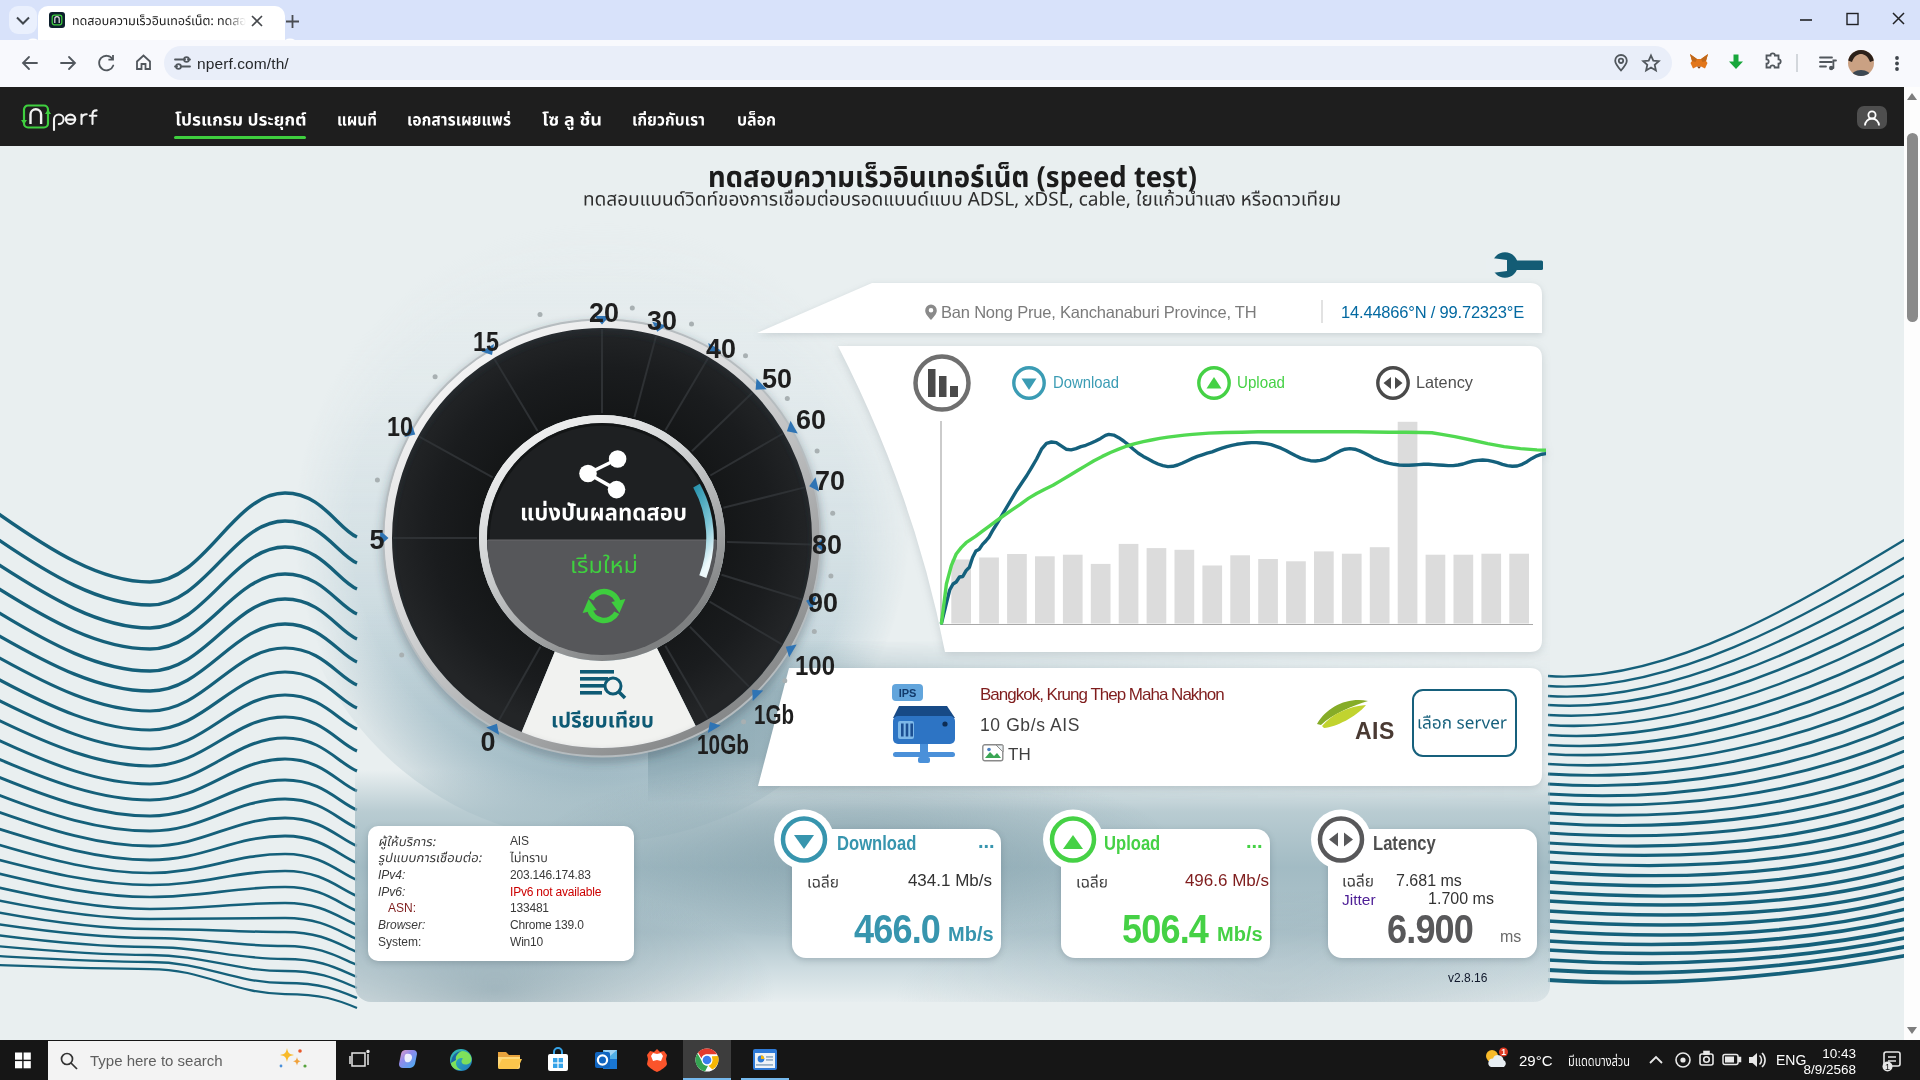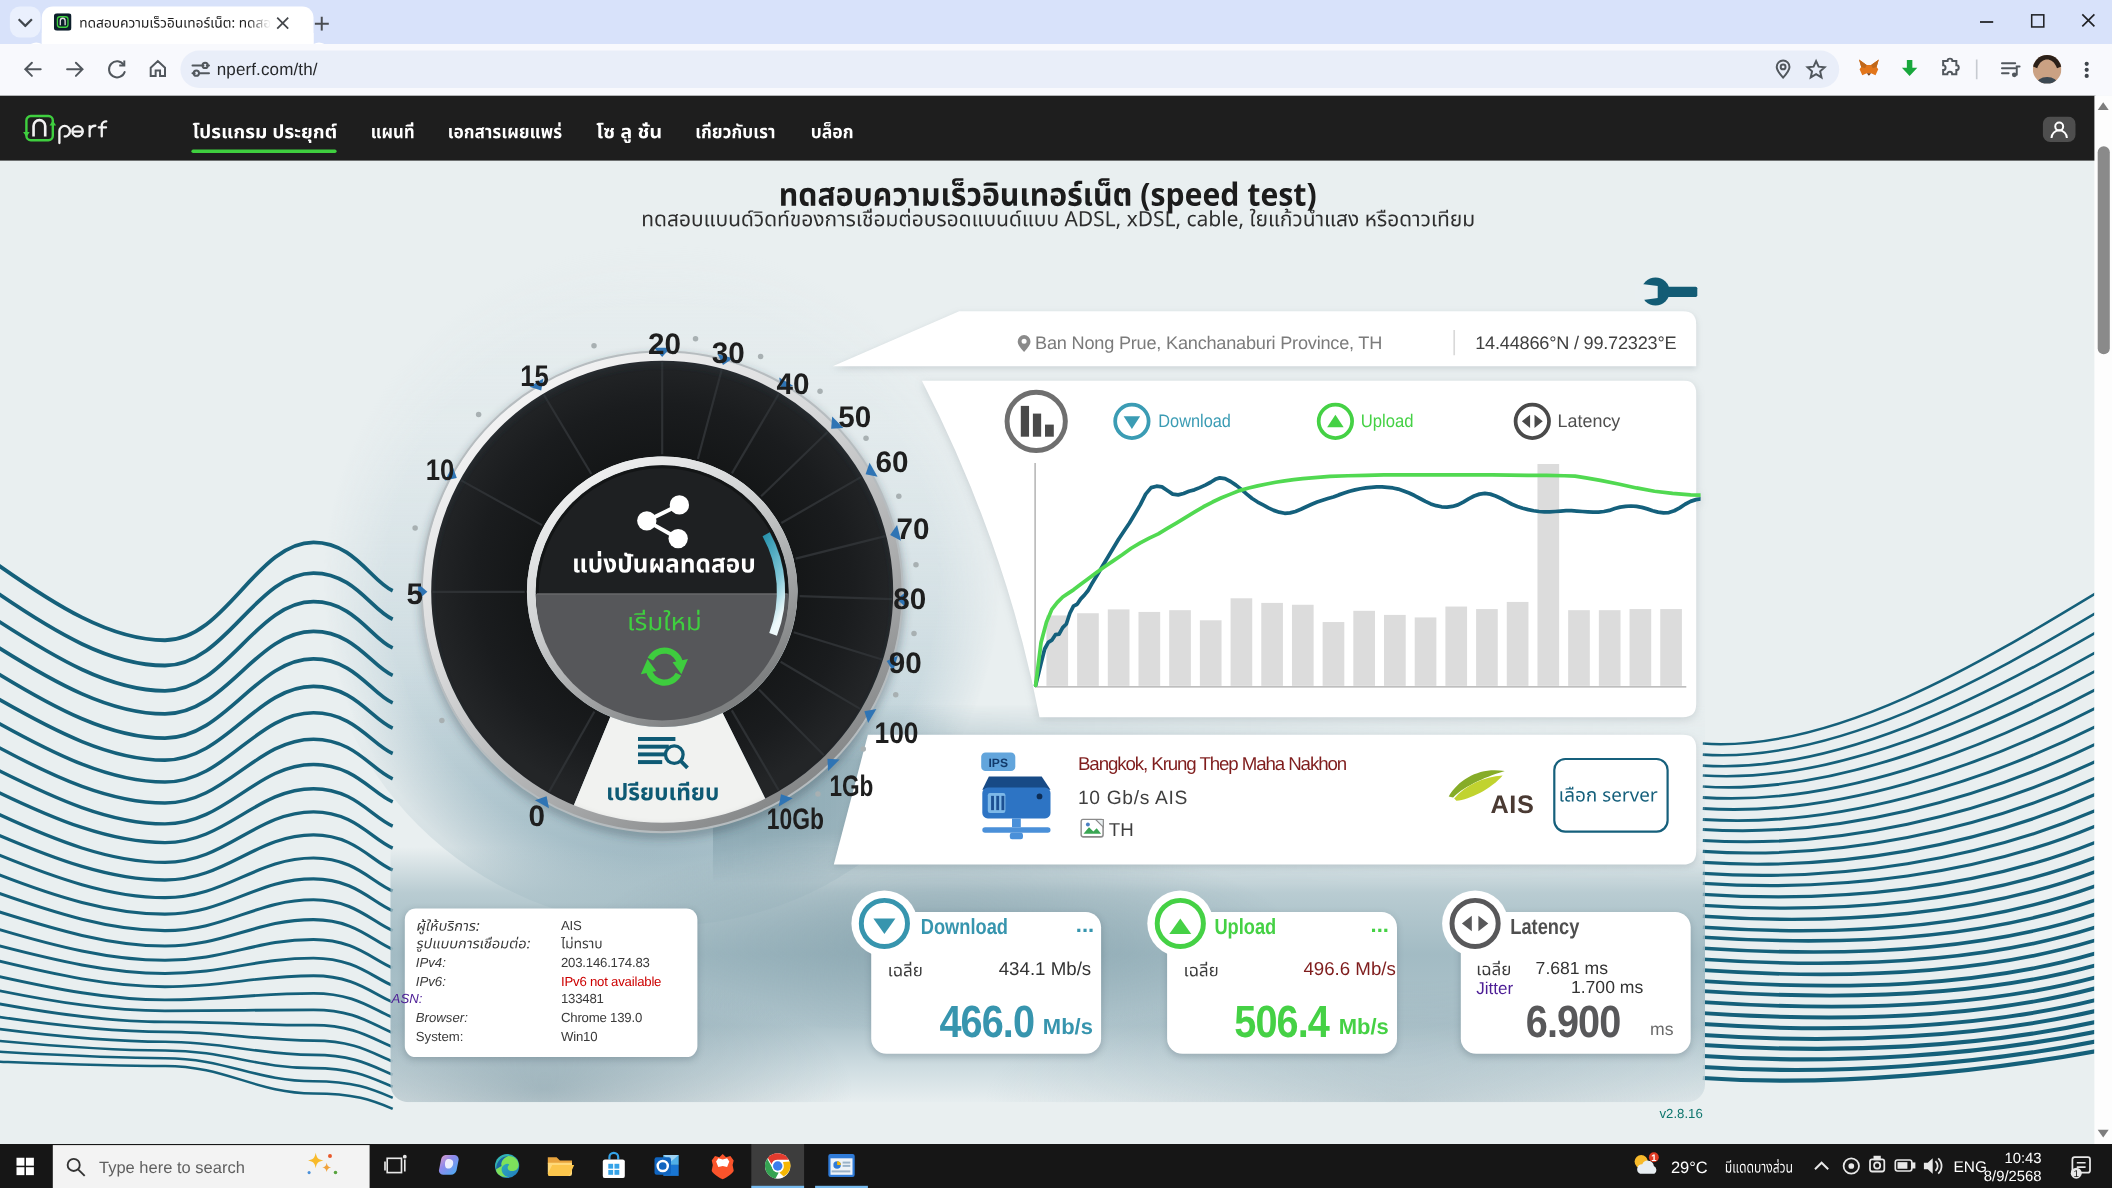--- a/index.html
+++ b/index.html
@@ -231,21 +231,21 @@
     <circle cx="19" cy="17" r="12.8" fill="#135c75"></circle>
     <path d="M-2,9 L21,12 L21,23 L-2,26 Z" fill="#e9eff1"></path>
     <rect x="25" y="12.6" width="32" height="9.4" rx="1.5" fill="#135c75"></rect>
   </svg>
 <svg class="abs" style="left:753px;top:280px;filter:drop-shadow(0 2px 3px rgba(60,80,90,0.18))" width="792" height="56">
     <path d="M119,3 H777 Q789,3 789,15 V53 H4 Z" fill="#fff"></path>
     <path d="M178,40 C174,35.6 172.2,33 172.2,30.4 a5.8,5.8 0 1 1 11.6,0 C183.8,33 182,35.6 178,40 Z M178,32.6 a2.3,2.3 0 1 0 0,-4.6 a2.3,2.3 0 0 0 0,4.6 Z" fill="#8a8a8a"></path>
     <line x1="569" y1="20" x2="569" y2="43" stroke="#d9d9d9" stroke-width="1.5"></line>
   </svg>
 <div class="abs" style="left:941px;top:303px;font-size:16.5px;color:#7b7b7b;letter-spacing:-0.2px">Ban Nong Prue, Kanchanaburi Province, TH</div>
-<div class="abs" style="left:1330px;top:303px;width:194px;text-align:right;font-size:16.5px;color:#404040;letter-spacing:-0.2px">14.44866°N / 99.72323°E</div>
+<div class="abs" style="left:1330px;top:303px;width:194px;text-align:right;font-size:16.5px;color:#0369a1;letter-spacing:-0.2px">14.44866°N / 99.72323°E</div>
 <svg style="position:absolute;left:830px;top:346px;filter:drop-shadow(0 2px 4px rgba(60,80,90,0.18))" width="716" height="308">
     <path d="M8,0 H700 Q712,0 712,12 V294 Q712,306 700,306 H115 Q85,150 8,0 Z" fill="#fff"></path>
     <circle cx="112" cy="37" r="26.5" fill="none" stroke="#6f6f6f" stroke-width="4.5"></circle>
     <rect x="98" y="23" width="7.5" height="28" fill="#4a4a4a"></rect>
     <rect x="109" y="30" width="7.5" height="21" fill="#4a4a4a"></rect>
     <rect x="120" y="40" width="8" height="11" fill="#4a4a4a"></rect>
     <circle cx="199" cy="37" r="15.2" fill="none" stroke="#3b9cb4" stroke-width="3.4"></circle>
     <path d="M191.5,32.5 h15 l-7.5,11.5 Z" fill="#3b9cb4"></path>
     <text x="223" y="42" font-size="16.5" fill="#3b9cb4" font-family="Liberation Sans" textLength="66" lengthAdjust="spacingAndGlyphs">Download</text>
     <circle cx="384" cy="37" r="15.2" fill="none" stroke="#45d145" stroke-width="3.4"></circle>
@@ -440,21 +440,21 @@
   </svg>
 <div class="abs" style="left:368px;top:826px;width:266px;height:135px;background:#fff;border-radius:10px;box-shadow:0 2px 6px rgba(60,80,90,0.25)"></div>
 <svg style="position:absolute;left:376px;top:827.9px;overflow:visible" width="63" height="24">
     <path transform="translate(2,18.1) scale(1.0507,1) skewX(-10)" fill="#3a3a3a" d="M1.1 0V-5.6Q1.1 -6.2 1.3 -6.5Q1.5 -6.8 1.8 -6.9Q2.2 -7 2.6 -7Q2.7 -7 2.9 -6.9Q3.1 -6.9 3.3 -6.8L3.2 -6Q3 -6 2.9 -6Q2.8 -6.1 2.7 -6.1Q2.4 -6.1 2.3 -5.9Q2.2 -5.8 2.2 -5.5V-3.6Q2.2 -3.2 2.2 -2.7Q2.1 -2.3 2.1 -1.7H2.2Q2.4 -2.3 2.6 -2.7Q2.8 -3 3 -3.4L3.7 -4.5H4.4L5.1 -3.4Q5.2 -3 5.4 -2.8Q5.6 -2.5 5.7 -2.2Q5.8 -2 5.9 -1.7H6Q5.9 -2.3 5.9 -2.7Q5.9 -3.2 5.9 -3.6V-6.9H7V0H6L4.1 -3.3H4L2.1 0Z M5.4 3.3Q4.6 3.3 4.1 3Q3.7 2.7 3.7 2.1V1.9Q3.7 1.7 3.6 1.6Q3.5 1.6 3.3 1.6L3.2 0.9Q3.4 0.8 3.6 0.8Q3.8 0.8 3.8 0.8Q4.3 0.8 4.5 1Q4.7 1.2 4.7 1.6V2Q4.7 2.2 4.8 2.4Q5 2.6 5.3 2.6Q5.7 2.6 5.9 2.4Q6 2.2 6 2V0.8H7V2.1Q7 2.7 6.6 3Q6.2 3.3 5.4 3.3Z M3.5 -7.9V-8.5Q3.7 -8.5 4 -8.6Q4.3 -8.7 4.4 -8.9Q4.6 -9 4.6 -9.3Q4.6 -9.4 4.5 -9.5Q4.4 -9.6 4.2 -9.6Q4.1 -9.6 4 -9.6Q3.8 -9.5 3.7 -9.5L3.5 -10.2Q3.7 -10.4 4.1 -10.4Q4.4 -10.5 4.5 -10.5Q5 -10.5 5.3 -10.2Q5.6 -10 5.6 -9.5Q5.6 -9.2 5.4 -8.9Q5.2 -8.7 5 -8.5L4.9 -8.8H7.4V-7.9Z M10.6 0.1Q10.2 0.1 9.9 0Q9.6 -0.1 9.4 -0.4Q9.2 -0.7 9.2 -1.2V-6.1Q9.2 -6.4 9.2 -6.6Q9.3 -6.9 9.4 -7.1Q9.6 -7.3 9.8 -7.6Q10.2 -8 10.3 -8.2Q10.5 -8.5 10.5 -8.8Q10.5 -9.2 10.2 -9.3Q10 -9.5 9.6 -9.5Q9.2 -9.5 8.9 -9.4Q8.5 -9.3 8.3 -9.2V-10.1Q8.5 -10.2 8.9 -10.3Q9.2 -10.4 9.7 -10.4Q10.5 -10.4 11 -10.1Q11.6 -9.7 11.6 -8.9Q11.6 -8.4 11.4 -8.1Q11.2 -7.7 10.9 -7.4Q10.7 -7.1 10.6 -6.9Q10.4 -6.7 10.4 -6.6Q10.3 -6.4 10.3 -6.1V-1.3Q10.3 -1 10.4 -0.9Q10.5 -0.8 10.8 -0.8Q10.9 -0.8 11.1 -0.8Q11.2 -0.8 11.3 -0.9L11.4 -0.1Q11.2 0.1 11 0.1Q10.8 0.1 10.6 0.1Z M12.8 0V-6.9H13.9V-3.9H14L16.8 -6.9H18.1V-6.8L13.9 -2.6V0ZM17.1 0V-2.4Q17.1 -3.2 16.6 -3.6Q16.2 -4 15.1 -4L15.8 -4.8Q16.6 -4.8 17.1 -4.5Q17.6 -4.2 17.9 -3.7Q18.2 -3.2 18.2 -2.4V0Z M14.4 -7.9V-8.5Q14.7 -8.5 15 -8.6Q15.2 -8.7 15.4 -8.9Q15.6 -9 15.6 -9.3Q15.6 -9.4 15.5 -9.5Q15.4 -9.6 15.2 -9.6Q15.1 -9.6 14.9 -9.6Q14.8 -9.5 14.7 -9.5L14.4 -10.2Q14.7 -10.4 15 -10.4Q15.3 -10.5 15.5 -10.5Q16 -10.5 16.3 -10.2Q16.6 -10 16.6 -9.5Q16.6 -9.2 16.4 -8.9Q16.2 -8.7 16 -8.5L15.8 -8.8H18.3V-7.9Z M22.8 0.1Q21.3 0.1 20.7 -0.6Q20.1 -1.2 20.1 -2.5V-6.9H21.2V-2.5Q21.2 -1.6 21.6 -1.2Q22 -0.8 22.8 -0.8Q23.7 -0.8 24.1 -1.2Q24.5 -1.6 24.5 -2.5V-6.9H25.6V-2.5Q25.6 -1.2 24.9 -0.6Q24.3 0.1 22.8 0.1Z M29.5 0.1Q28.8 0.1 28.2 -0Q27.5 -0.2 27.1 -0.4L27.4 -1.3Q27.7 -1.2 28 -1.1Q28.4 -0.9 28.8 -0.9Q29.2 -0.8 29.6 -0.8Q30.2 -0.8 30.7 -1.1Q31.1 -1.3 31.1 -1.8Q31.1 -2.1 30.9 -2.3Q30.8 -2.5 30.5 -2.7Q30.1 -2.8 29.6 -3Q28.8 -3.2 28.3 -3.5Q27.8 -3.8 27.5 -4.2Q27.2 -4.6 27.2 -5.2Q27.2 -5.7 27.5 -6.1Q27.8 -6.5 28.3 -6.7Q28.9 -7 29.9 -7Q30.5 -7 31 -6.9Q31.5 -6.8 31.8 -6.6V-5.6Q31.6 -5.7 31.3 -5.8Q31 -5.9 30.6 -6Q30.2 -6.1 29.8 -6.1Q29 -6.1 28.6 -5.8Q28.3 -5.6 28.3 -5.2Q28.3 -5 28.5 -4.8Q28.6 -4.6 29 -4.4Q29.4 -4.2 30 -4Q30.6 -3.8 31.1 -3.5Q31.6 -3.3 31.9 -2.9Q32.2 -2.5 32.2 -1.9Q32.2 -1.4 32 -0.9Q31.7 -0.4 31.1 -0.2Q30.5 0.1 29.5 0.1Z M26.3 -7.9V-8.4L27.2 -8.8H31.6V-7.9Z M33.7 0V-2.4Q33.7 -3.2 34 -3.5Q34.4 -3.9 34.9 -4L34.9 -4L33.5 -4.6V-5Q33.5 -5.5 33.9 -6Q34.2 -6.4 34.8 -6.7Q35.5 -7 36.3 -7Q37.1 -7 37.8 -6.7Q38.4 -6.5 38.8 -6Q39.2 -5.5 39.2 -4.6V0H38.1V-4.5Q38.1 -5.3 37.6 -5.7Q37.1 -6.1 36.3 -6.1Q35.6 -6.1 35.1 -5.7Q34.7 -5.4 34.7 -4.9L36 -4.2L35.9 -3.7Q35.5 -3.7 35.1 -3.3Q34.8 -3 34.8 -2.4V0Z M43.2 0V-4.9Q43.2 -5.5 42.9 -5.8Q42.6 -6.1 41.9 -6.1Q41.5 -6.1 41.1 -5.9Q40.7 -5.8 40.3 -5.6V-6.6Q40.6 -6.7 41 -6.9Q41.5 -7 42.1 -7Q42.8 -7 43.3 -6.8Q43.7 -6.6 44 -6.2Q44.3 -5.7 44.3 -5V0Z M48.2 0.1Q47.5 0.1 46.8 -0Q46.2 -0.2 45.8 -0.4L46.1 -1.3Q46.4 -1.2 46.7 -1.1Q47 -0.9 47.4 -0.9Q47.8 -0.8 48.2 -0.8Q48.9 -0.8 49.3 -1.1Q49.8 -1.3 49.8 -1.8Q49.8 -2.1 49.6 -2.3Q49.5 -2.5 49.1 -2.7Q48.8 -2.8 48.3 -3Q47.5 -3.2 47 -3.5Q46.4 -3.8 46.1 -4.2Q45.9 -4.6 45.9 -5.2Q45.9 -5.7 46.1 -6.1Q46.4 -6.5 47 -6.7Q47.6 -7 48.5 -7Q49.1 -7 49.7 -6.9Q50.2 -6.8 50.5 -6.6V-5.6Q50.3 -5.7 50 -5.8Q49.7 -5.9 49.3 -6Q48.9 -6.1 48.5 -6.1Q47.7 -6.1 47.3 -5.8Q47 -5.6 47 -5.2Q47 -5 47.1 -4.8Q47.3 -4.6 47.7 -4.4Q48.1 -4.2 48.7 -4Q49.3 -3.8 49.8 -3.5Q50.3 -3.3 50.6 -2.9Q50.9 -2.5 50.9 -1.9Q50.9 -1.4 50.6 -0.9Q50.4 -0.4 49.8 -0.2Q49.2 0.1 48.2 0.1Z M52.3 -0.7Q52.3 -1.1 52.5 -1.3Q52.7 -1.5 53 -1.5Q53.4 -1.5 53.6 -1.3Q53.8 -1.1 53.8 -0.7Q53.8 -0.2 53.6 -0Q53.4 0.2 53 0.2Q52.7 0.2 52.5 -0Q52.3 -0.2 52.3 -0.7ZM52.3 -6Q52.3 -6.5 52.5 -6.7Q52.7 -6.9 53 -6.9Q53.4 -6.9 53.6 -6.7Q53.8 -6.5 53.8 -6Q53.8 -5.6 53.6 -5.4Q53.4 -5.2 53 -5.2Q52.7 -5.2 52.5 -5.4Q52.3 -5.6 52.3 -6Z"></path>
   </svg>
 <svg style="position:absolute;left:376px;top:844.4px;overflow:visible" width="110" height="24">
     <path transform="translate(2,18.1) scale(1.0526,1) skewX(-10)" fill="#3a3a3a" d="M2.9 0.1Q2.2 0.1 1.6 -0Q0.9 -0.2 0.5 -0.4L0.8 -1.3Q1.1 -1.2 1.4 -1.1Q1.8 -0.9 2.2 -0.9Q2.6 -0.8 3 -0.8Q3.6 -0.8 4.1 -1.1Q4.5 -1.3 4.5 -1.8Q4.5 -2.1 4.3 -2.3Q4.2 -2.5 3.9 -2.7Q3.5 -2.8 3 -3Q2.2 -3.2 1.7 -3.5Q1.2 -3.8 0.9 -4.2Q0.6 -4.6 0.6 -5.2Q0.6 -5.7 0.9 -6.1Q1.2 -6.5 1.7 -6.7Q2.3 -7 3.3 -7Q3.9 -7 4.4 -6.9Q4.9 -6.8 5.2 -6.6V-5.6Q5 -5.7 4.7 -5.8Q4.4 -5.9 4 -6Q3.6 -6.1 3.2 -6.1Q2.4 -6.1 2 -5.8Q1.7 -5.6 1.7 -5.2Q1.7 -5 1.9 -4.8Q2 -4.6 2.4 -4.4Q2.8 -4.2 3.4 -4Q4 -3.8 4.5 -3.5Q5 -3.3 5.3 -2.9Q5.6 -2.5 5.6 -1.9Q5.6 -1.4 5.4 -0.9Q5.1 -0.4 4.5 -0.2Q3.9 0.1 2.9 0.1Z M3.4 3.3Q2.6 3.3 2.1 3Q1.7 2.7 1.7 2.1V1.9Q1.7 1.7 1.6 1.6Q1.5 1.6 1.3 1.6L1.2 0.9Q1.4 0.8 1.6 0.8Q1.8 0.8 1.9 0.8Q2.3 0.8 2.5 1Q2.7 1.2 2.7 1.6V2Q2.7 2.2 2.8 2.4Q3 2.6 3.4 2.6Q3.7 2.6 3.9 2.4Q4 2.2 4 2V0.8H5V2.1Q5 2.7 4.6 3Q4.2 3.3 3.4 3.3Z M9.9 0.1Q8.4 0.1 7.8 -0.6Q7.1 -1.2 7.1 -2.5V-6.9H8.2V-2.5Q8.2 -1.6 8.6 -1.2Q9 -0.8 9.9 -0.8Q10.7 -0.8 11.1 -1.2Q11.5 -1.6 11.5 -2.5V-9.3H12.6V-2.5Q12.6 -1.2 12 -0.6Q11.4 0.1 9.9 0.1Z M16.2 0.1Q15.9 0.1 15.6 0Q15.3 -0.1 15.1 -0.4Q14.9 -0.7 14.9 -1.2V-6.9H16V-1.3Q16 -1 16.1 -0.9Q16.2 -0.8 16.5 -0.8Q16.6 -0.8 16.7 -0.8Q16.9 -0.8 17 -0.9L17.1 -0.1Q16.9 0.1 16.7 0.1Q16.4 0.1 16.2 0.1ZM19.6 0.1Q19.3 0.1 19 0Q18.7 -0.1 18.5 -0.4Q18.3 -0.7 18.3 -1.2V-6.9H19.4V-1.3Q19.4 -1 19.5 -0.9Q19.6 -0.8 19.9 -0.8Q20 -0.8 20.2 -0.8Q20.3 -0.8 20.4 -0.9L20.5 -0.1Q20.3 0.1 20.1 0.1Q19.9 0.1 19.6 0.1Z M24.5 0.1Q23.1 0.1 22.4 -0.6Q21.8 -1.2 21.8 -2.5V-6.9H22.9V-2.5Q22.9 -1.6 23.3 -1.2Q23.7 -0.8 24.5 -0.8Q25.4 -0.8 25.8 -1.2Q26.2 -1.6 26.2 -2.5V-6.9H27.3V-2.5Q27.3 -1.2 26.7 -0.6Q26 0.1 24.5 0.1Z M32.1 0.1Q30.6 0.1 30 -0.6Q29.3 -1.2 29.3 -2.5V-6.9H30.4V-2.5Q30.4 -1.6 30.8 -1.2Q31.2 -0.8 32.1 -0.8Q32.9 -0.8 33.3 -1.2Q33.7 -1.6 33.7 -2.5V-6.9H34.9V-2.5Q34.9 -1.2 34.2 -0.6Q33.6 0.1 32.1 0.1Z M36.8 0V-2.4Q36.8 -3.2 37.2 -3.5Q37.5 -3.9 38.1 -4L38.1 -4L36.7 -4.6V-5Q36.7 -5.5 37 -6Q37.4 -6.4 38 -6.7Q38.6 -7 39.5 -7Q40.3 -7 40.9 -6.7Q41.6 -6.5 42 -6Q42.4 -5.5 42.4 -4.6V0H41.2V-4.5Q41.2 -5.3 40.7 -5.7Q40.2 -6.1 39.5 -6.1Q38.7 -6.1 38.3 -5.7Q37.8 -5.4 37.8 -4.9L39.2 -4.2L39.1 -3.7Q38.6 -3.7 38.3 -3.3Q37.9 -3 37.9 -2.4V0Z M46.3 0V-4.9Q46.3 -5.5 46 -5.8Q45.8 -6.1 45.1 -6.1Q44.6 -6.1 44.2 -5.9Q43.9 -5.8 43.5 -5.6V-6.6Q43.7 -6.7 44.2 -6.9Q44.7 -7 45.3 -7Q46 -7 46.4 -6.8Q46.9 -6.6 47.2 -6.2Q47.4 -5.7 47.4 -5V0Z M51.4 0.1Q50.6 0.1 50 -0Q49.4 -0.2 48.9 -0.4L49.3 -1.3Q49.5 -1.2 49.9 -1.1Q50.2 -0.9 50.6 -0.9Q51 -0.8 51.4 -0.8Q52.1 -0.8 52.5 -1.1Q52.9 -1.3 52.9 -1.8Q52.9 -2.1 52.8 -2.3Q52.6 -2.5 52.3 -2.7Q52 -2.8 51.5 -3Q50.7 -3.2 50.1 -3.5Q49.6 -3.8 49.3 -4.2Q49 -4.6 49 -5.2Q49 -5.7 49.3 -6.1Q49.6 -6.5 50.2 -6.7Q50.8 -7 51.7 -7Q52.3 -7 52.8 -6.9Q53.4 -6.8 53.7 -6.6V-5.6Q53.5 -5.7 53.1 -5.8Q52.8 -5.9 52.4 -6Q52.1 -6.1 51.7 -6.1Q50.8 -6.1 50.5 -5.8Q50.1 -5.6 50.1 -5.2Q50.1 -5 50.3 -4.8Q50.5 -4.6 50.8 -4.4Q51.2 -4.2 51.9 -4Q52.5 -3.8 53 -3.5Q53.5 -3.3 53.8 -2.9Q54.1 -2.5 54.1 -1.9Q54.1 -1.4 53.8 -0.9Q53.5 -0.4 53 -0.2Q52.4 0.1 51.4 0.1Z M57.1 0.1Q56.8 0.1 56.5 0Q56.1 -0.1 55.9 -0.4Q55.7 -0.7 55.7 -1.2V-6.9H56.9V-1.3Q56.9 -1 57 -0.9Q57.1 -0.8 57.4 -0.8Q57.5 -0.8 57.6 -0.8Q57.7 -0.8 57.9 -0.9L58 -0.1Q57.8 0.1 57.5 0.1Q57.3 0.1 57.1 0.1Z M61.7 0.1Q60.5 0.1 59.8 -0.4Q59.2 -1 59.2 -2.1V-2.9Q59.2 -3.5 59.4 -3.9Q59.5 -4.3 59.7 -4.5Q60 -4.8 60.1 -5Q60.3 -5.2 60.3 -5.5Q60.3 -5.8 60.1 -5.9Q60 -6 59.8 -6Q59.7 -6 59.5 -6Q59.3 -5.9 59.2 -5.9L58.9 -6.7Q59.1 -6.8 59.5 -6.9Q59.8 -6.9 60 -6.9Q60.5 -6.9 60.8 -6.8Q61.1 -6.6 61.2 -6.3Q61.3 -6 61.3 -5.7Q61.3 -5.2 61.2 -4.9Q61 -4.6 60.8 -4.3Q60.6 -4 60.4 -3.7Q60.3 -3.4 60.3 -3V-2.2Q60.3 -1.7 60.5 -1.3Q60.7 -1 61 -0.9Q61.3 -0.8 61.7 -0.8Q62.3 -0.8 62.6 -1.1Q62.9 -1.4 62.9 -2V-3.7Q62.9 -4.2 62.7 -4.4Q62.5 -4.7 62 -4.7H62V-5.4H62.1Q62.6 -5.4 62.8 -5.6Q63 -5.9 63 -6.2Q63.1 -6.6 63.1 -6.9H64.2Q64.2 -6.2 64 -5.7Q63.9 -5.3 63.3 -5.1V-5Q63.6 -4.9 63.8 -4.7Q64 -4.5 64 -4.2Q64.1 -4 64.1 -3.8V-1.9Q64.1 -1 63.5 -0.4Q62.9 0.1 61.7 0.1Z M58.7 -7.9V-8.4L59.6 -8.8H64V-7.9ZM61.3 -8.4V-9.8H62.2V-8.4ZM63.1 -8.4V-9.8H64V-8.4Z M62.9 -7.9V-10.6H64V-7.9Z M68.5 0.1Q67.2 0.1 66.5 -0.6Q65.9 -1.3 65.9 -2.8Q65.9 -3.1 65.9 -3.3Q65.9 -3.6 65.9 -3.9H68.5V-3.1H67V-2.8Q67 -2 67.1 -1.6Q67.3 -1.1 67.7 -0.9Q68 -0.8 68.5 -0.8Q69.1 -0.8 69.5 -1Q69.9 -1.2 70.1 -1.8Q70.4 -2.3 70.4 -3.4Q70.4 -4.3 70.2 -4.9Q70 -5.5 69.5 -5.8Q69 -6.1 68.3 -6.1Q67.9 -6.1 67.5 -6Q67.1 -5.9 66.8 -5.8Q66.4 -5.7 66.1 -5.5V-6.5Q66.3 -6.6 66.7 -6.7Q67.1 -6.8 67.5 -6.9Q67.9 -7 68.4 -7Q69.5 -7 70.2 -6.5Q70.9 -6.1 71.2 -5.3Q71.5 -4.5 71.5 -3.4Q71.5 -2.3 71.2 -1.5Q70.9 -0.7 70.3 -0.3Q69.6 0.1 68.5 0.1Z M76.6 0.1Q75.8 0.1 75.2 -0.2Q74.6 -0.5 74.4 -1.1H74.4L74.3 0H73.4V-6.9H74.5V-2.9Q74.5 -2.3 74.7 -1.8Q74.9 -1.3 75.4 -1.1Q75.8 -0.8 76.4 -0.8Q77.1 -0.8 77.5 -1.2Q77.8 -1.6 77.8 -2.3V-6.9H78.9V-2.3Q78.9 -1.4 78.7 -0.9Q78.4 -0.4 77.8 -0.1Q77.3 0.1 76.6 0.1Z M83.4 0.1Q82.3 0.1 81.8 -0.4Q81.2 -0.8 81 -1.7Q80.7 -2.5 80.7 -3.6Q80.7 -4.8 81 -5.5Q81.2 -6.3 81.7 -6.6Q82.1 -7 82.8 -7Q83.2 -7 83.5 -6.8Q83.8 -6.7 83.9 -6.3H84Q84.1 -6.7 84.4 -6.8Q84.8 -7 85.2 -7Q86 -7 86.4 -6.5Q86.9 -6.1 86.9 -5.2V0H85.8V-5.2Q85.8 -5.7 85.6 -5.9Q85.4 -6.1 85 -6.1Q84.7 -6.1 84.5 -5.9Q84.3 -5.7 84.3 -5.3H83.6Q83.5 -5.7 83.3 -5.9Q83.1 -6.1 82.9 -6.1Q82.4 -6.1 82.1 -5.5Q81.9 -4.9 81.9 -3.6Q81.9 -2.7 82 -2.1Q82.1 -1.5 82.5 -1.1Q82.8 -0.8 83.5 -0.8Q83.8 -0.8 83.9 -0.8Q84.1 -0.9 84.2 -0.9L84.4 -0Q84.2 0.1 83.9 0.1Q83.7 0.1 83.4 0.1Z M85.7 -7.9V-10.6H86.8V-7.9Z M91.3 0.1Q90 0.1 89.3 -0.6Q88.7 -1.3 88.7 -2.8Q88.7 -3.1 88.7 -3.3Q88.7 -3.6 88.7 -3.9H91.3V-3.1H89.8V-2.8Q89.8 -2 89.9 -1.6Q90.1 -1.1 90.5 -0.9Q90.8 -0.8 91.3 -0.8Q91.9 -0.8 92.3 -1Q92.7 -1.2 92.9 -1.8Q93.2 -2.3 93.2 -3.4Q93.2 -4.3 93 -4.9Q92.8 -5.5 92.3 -5.8Q91.8 -6.1 91.1 -6.1Q90.7 -6.1 90.3 -6Q89.9 -5.9 89.6 -5.8Q89.2 -5.7 88.9 -5.5V-6.5Q89.1 -6.6 89.5 -6.7Q89.9 -6.8 90.3 -6.9Q90.7 -7 91.2 -7Q92.3 -7 93 -6.5Q93.7 -6.1 94 -5.3Q94.3 -4.5 94.3 -3.4Q94.3 -2.3 94 -1.5Q93.7 -0.7 93.1 -0.3Q92.4 0.1 91.3 0.1Z M96 -0.7Q96 -1.1 96.2 -1.3Q96.4 -1.5 96.7 -1.5Q97.1 -1.5 97.3 -1.3Q97.5 -1.1 97.5 -0.7Q97.5 -0.2 97.3 -0Q97.1 0.2 96.7 0.2Q96.4 0.2 96.2 -0Q96 -0.2 96 -0.7ZM96 -6Q96 -6.5 96.2 -6.7Q96.4 -6.9 96.7 -6.9Q97.1 -6.9 97.3 -6.7Q97.5 -6.5 97.5 -6Q97.5 -5.6 97.3 -5.4Q97.1 -5.2 96.7 -5.2Q96.4 -5.2 96.2 -5.4Q96 -5.6 96 -6Z"></path>
   </svg>
 <div class="abs" style="left:378px;top:867.5px;font-size:12px;font-style:italic;color:#3a3a3a">IPv4:</div>
 <div class="abs" style="left:378px;top:884.5px;font-size:12px;font-style:italic;color:#3a3a3a">IPv6:</div>
-<div class="abs" style="left:356px;top:901.0px;font-size:12px;font-style:italic;color:#4c1d95">ASN:</div>
+<div class="abs" style="left:388px;top:901.0px;font-size:12px;color:#7f1d1d">ASN:</div>
 <div class="abs" style="left:378px;top:918.0px;font-size:12px;font-style:italic;color:#3a3a3a">Browser:</div>
 <div class="abs" style="left:378px;top:934.5px;font-size:12px;color:#3a3a3a">System:</div>
 <div class="abs" style="left:510px;top:833.5px;font-size:12px;letter-spacing:-0.2px;color:#3a3a3a">AIS</div>
 <div class="abs" style="left:510px;top:867.5px;font-size:12px;letter-spacing:-0.2px;color:#3a3a3a">203.146.174.83</div>
 <div class="abs" style="left:510px;top:884.5px;font-size:12px;letter-spacing:-0.2px;color:#cc0000">IPv6 not available</div>
 <div class="abs" style="left:510px;top:901.0px;font-size:12px;letter-spacing:-0.2px;color:#3a3a3a">133481</div>
 <div class="abs" style="left:510px;top:918.0px;font-size:12px;letter-spacing:-0.2px;color:#3a3a3a">Chrome 139.0</div>
 <div class="abs" style="left:510px;top:934.5px;font-size:12px;letter-spacing:-0.2px;color:#3a3a3a">Win10</div>
 <svg style="position:absolute;left:508px;top:844.4px;overflow:visible" width="44" height="24">
     <path transform="translate(2,18.1) scale(1.0000,1)" fill="#3a3a3a" d="M1.4 -5.6V-7.8Q1.4 -8.3 1.5 -8.6Q1.6 -8.9 1.7 -9.1Q1.9 -9.3 2 -9.4L2 -9.5H-0.2L0.1 -10.3H3.7V-9.5Q3.2 -9.5 2.8 -9.2Q2.5 -8.8 2.5 -8.1V-5.6ZM2.7 0.1Q2.4 0.1 2.1 0Q1.8 -0.1 1.6 -0.4Q1.4 -0.7 1.4 -1.2V-6.9H2.5V-1.3Q2.5 -1 2.6 -0.9Q2.7 -0.8 3 -0.8Q3.1 -0.8 3.2 -0.8Q3.4 -0.8 3.5 -0.9L3.6 -0.1Q3.4 0.1 3.2 0.1Q3 0.1 2.7 0.1Z M8.1 0.1Q7.3 0.1 6.7 -0.2Q6.2 -0.5 5.9 -1.1H5.9L5.8 0H4.9V-6.9H6V-2.9Q6 -2.3 6.2 -1.8Q6.5 -1.3 6.9 -1.1Q7.3 -0.8 7.9 -0.8Q8.6 -0.8 9 -1.2Q9.4 -1.6 9.4 -2.3V-6.9H10.5V-2.3Q10.5 -1.4 10.2 -0.9Q9.9 -0.4 9.4 -0.1Q8.9 0.1 8.1 0.1Z M9.3 -7.9V-10.6H10.4V-7.9Z M12.5 0V-6.9H13.3L13.5 -5.8H13.6Q13.8 -6.3 14.3 -6.7Q14.9 -7 15.7 -7Q16.4 -7 17 -6.7Q17.5 -6.5 17.8 -5.9Q18.1 -5.4 18.1 -4.6V0H17V-4.5Q17 -5.3 16.6 -5.7Q16.2 -6 15.5 -6Q14.9 -6 14.5 -5.8Q14.1 -5.5 13.9 -5Q13.6 -4.5 13.6 -4V0Z M22 0.1Q21.3 0.1 20.7 -0Q20 -0.2 19.6 -0.4L19.9 -1.3Q20.2 -1.2 20.5 -1.1Q20.9 -0.9 21.2 -0.9Q21.6 -0.8 22.1 -0.8Q22.7 -0.8 23.2 -1.1Q23.6 -1.3 23.6 -1.8Q23.6 -2.1 23.4 -2.3Q23.3 -2.5 23 -2.7Q22.6 -2.8 22.1 -3Q21.3 -3.2 20.8 -3.5Q20.2 -3.8 20 -4.2Q19.7 -4.6 19.7 -5.2Q19.7 -5.7 20 -6.1Q20.2 -6.5 20.8 -6.7Q21.4 -7 22.4 -7Q23 -7 23.5 -6.9Q24 -6.8 24.3 -6.6V-5.6Q24.1 -5.7 23.8 -5.8Q23.5 -5.9 23.1 -6Q22.7 -6.1 22.3 -6.1Q21.5 -6.1 21.1 -5.8Q20.8 -5.6 20.8 -5.2Q20.8 -5 20.9 -4.8Q21.1 -4.6 21.5 -4.4Q21.9 -4.2 22.5 -4Q23.1 -3.8 23.6 -3.5Q24.1 -3.3 24.4 -2.9Q24.7 -2.5 24.7 -1.9Q24.7 -1.4 24.4 -0.9Q24.2 -0.4 23.6 -0.2Q23 0.1 22 0.1Z M28.1 0V-4.9Q28.1 -5.5 27.9 -5.8Q27.6 -6.1 26.9 -6.1Q26.5 -6.1 26.1 -5.9Q25.7 -5.8 25.3 -5.6V-6.6Q25.6 -6.7 26 -6.9Q26.5 -7 27.1 -7Q27.8 -7 28.3 -6.8Q28.7 -6.6 29 -6.2Q29.3 -5.7 29.3 -5V0Z M34 0.1Q32.6 0.1 31.9 -0.6Q31.3 -1.2 31.3 -2.5V-6.9H32.4V-2.5Q32.4 -1.6 32.8 -1.2Q33.2 -0.8 34 -0.8Q34.9 -0.8 35.3 -1.2Q35.7 -1.6 35.7 -2.5V-6.9H36.8V-2.5Q36.8 -1.2 36.2 -0.6Q35.5 0.1 34 0.1Z"></path>
@@ -491,21 +491,21 @@
 <div class="abs" style="left:862px;top:871px;width:130px;text-align:right;font-size:17px;color:#333">434.1 Mb/s</div>
 <div class="abs" style="left:1139px;top:871px;width:130px;text-align:right;font-size:17px;color:#7f1d1d">496.6 Mb/s</div>
 <div class="abs" style="left:1396px;top:872px;width:130px;text-align:left;font-size:16px;color:#333">7.681 ms</div>
 <div class="abs" style="left:1396px;top:890px;width:130px;text-align:center;font-size:16px;color:#333">1.700 ms</div>
 <div class="abs" style="left:750px;top:906px;width:190px;text-align:right;font-size:41px;font-weight:700;color:#3795ae;letter-spacing:-1px;transform:scaleX(0.88);transform-origin:100% 0">466.0</div>
 <div class="abs" style="left:948px;top:923px;font-size:20px;font-weight:700;color:#3795ae">Mb/s</div>
 <div class="abs" style="left:1018px;top:906px;width:190px;text-align:right;font-size:41px;font-weight:700;color:#45d145;letter-spacing:-1px;transform:scaleX(0.88);transform-origin:100% 0">506.4</div>
 <div class="abs" style="left:1217px;top:923px;font-size:20px;font-weight:700;color:#45d145">Mb/s</div>
 <div class="abs" style="left:1283px;top:906px;width:190px;text-align:right;font-size:41px;font-weight:700;color:#58585a;letter-spacing:-1px;transform:scaleX(0.88);transform-origin:100% 0">6.900</div>
 <div class="abs" style="left:1500px;top:928px;font-size:16px;color:#6a6a6a">ms</div>
-<div class="abs" style="left:1448px;top:1005px;width:100px;text-align:right;font-size:12px;color:#0f766e">v2.8.16</div>
+<div class="abs" style="left:1448px;top:971px;width:100px;text-align:left;font-size:12px;color:#0f172a">v2.8.16</div>
 <svg style="position:absolute;left:0;top:1040px" width="1920" height="40">
     <rect width="1920" height="40" fill="#161616"></rect>
     <g fill="#fff">
       <rect x="15" y="12.5" width="7.2" height="7.2"></rect>
       <rect x="23.6" y="12.5" width="7.2" height="7.2"></rect>
       <rect x="15" y="21.1" width="7.2" height="7.2"></rect>
       <rect x="23.6" y="21.1" width="7.2" height="7.2"></rect>
     </g>
     <rect x="48" y="1" width="288" height="39" fill="#f3f3f3"></rect>
     <circle cx="67" cy="19" r="5.5" fill="none" stroke="#333" stroke-width="1.7"></circle>

